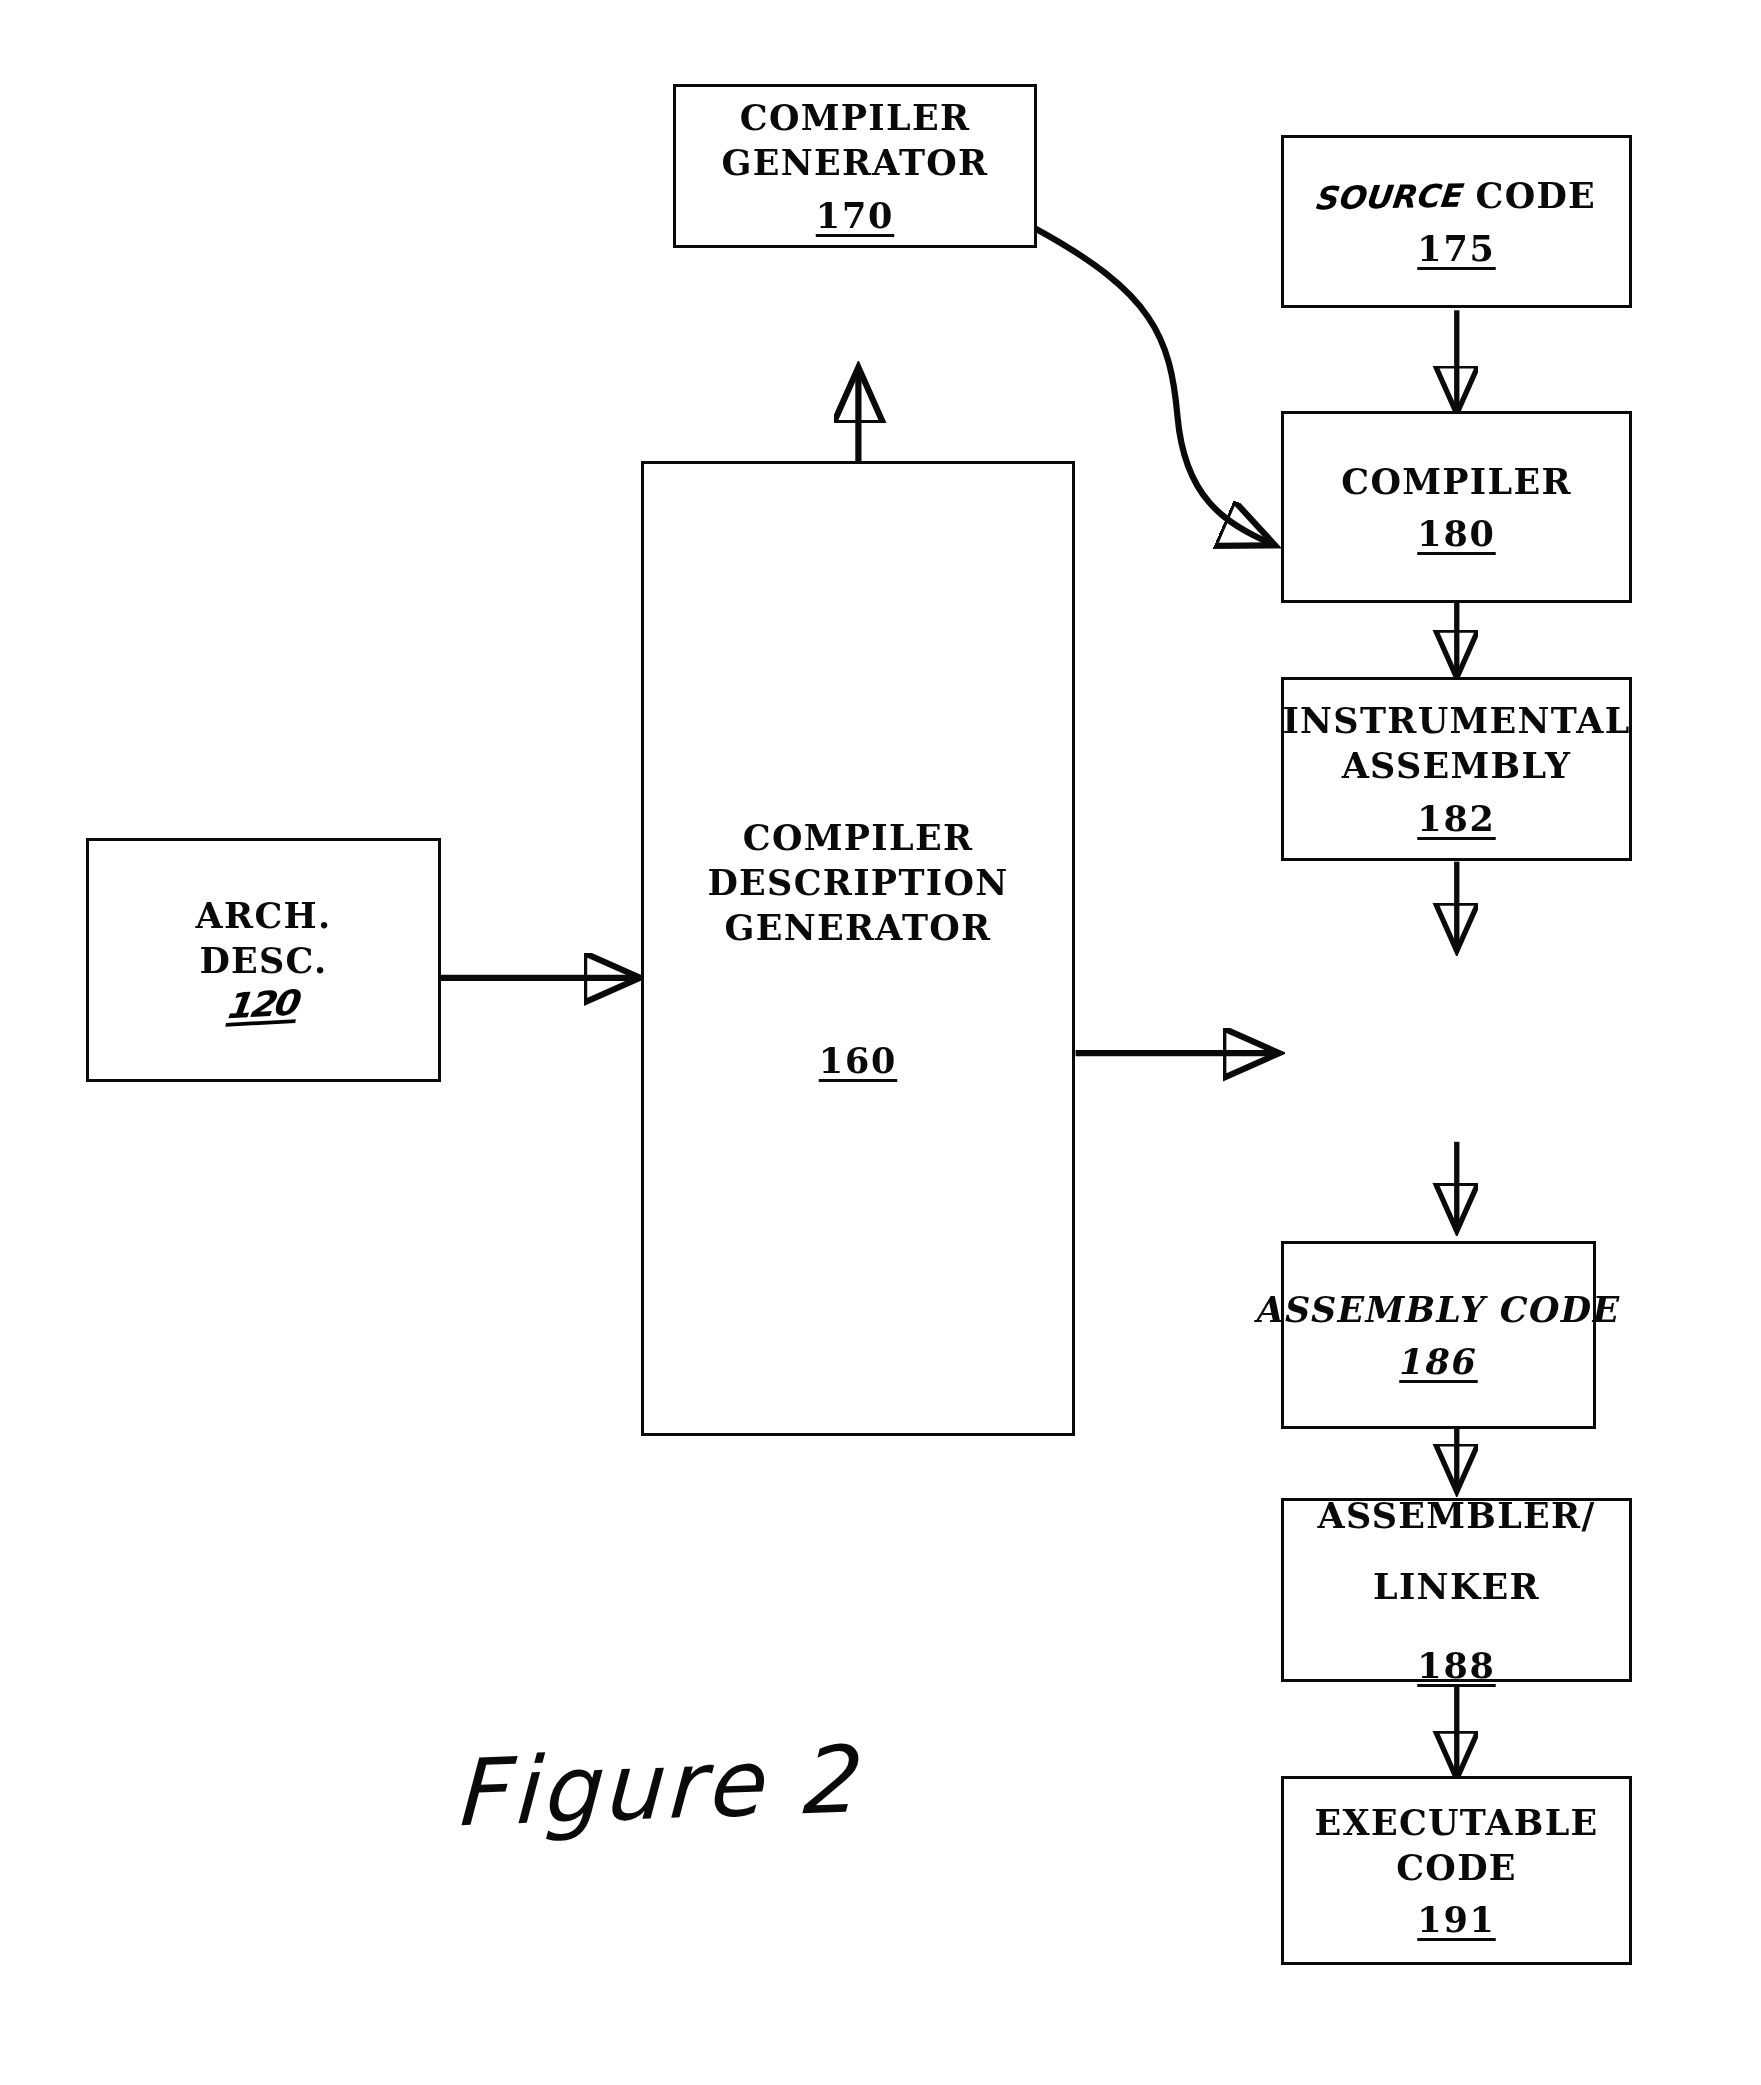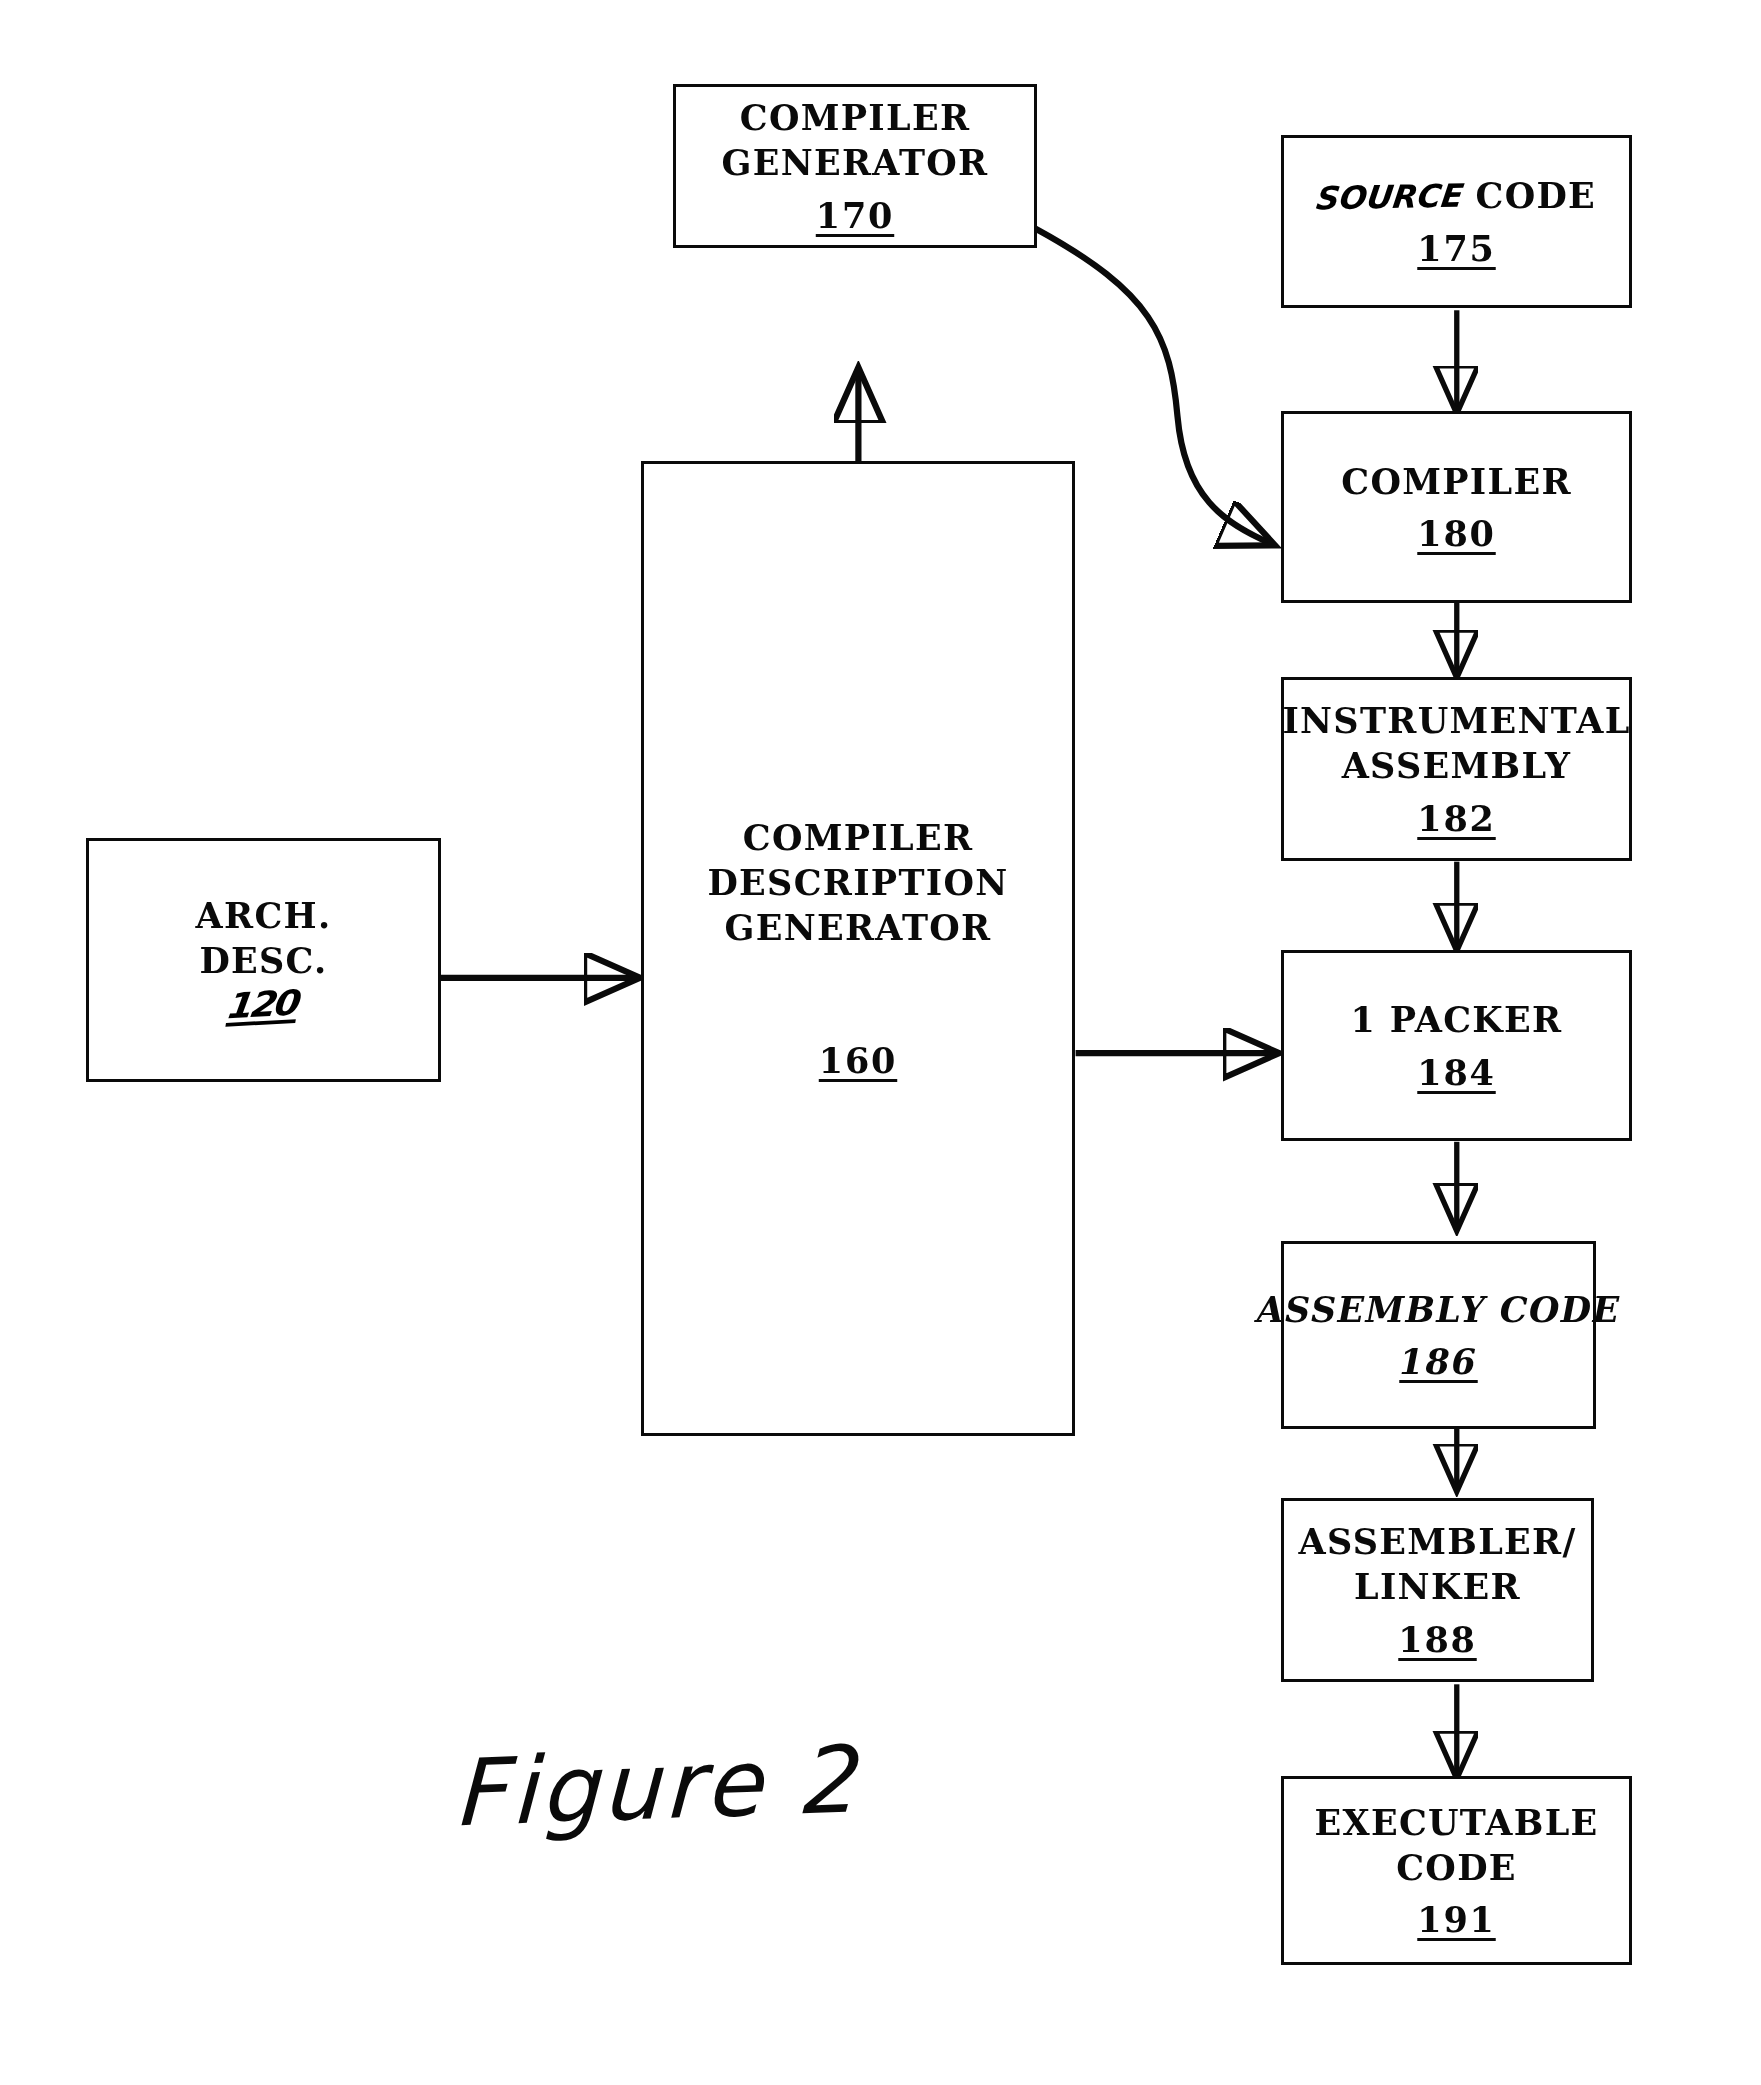--- a/index.html
+++ b/index.html
@@ -158,31 +158,27 @@
     <div class="line">COMPILER</div>
     <div class="ref">180</div>
   </div>
 
   <div class="node" style="left:1281px; top:677px; width:351px; height:184px;text-align:center;">
     <div class="line">INSTRUMENTAL</div>
     <div class="line">ASSEMBLY</div>
     <div class="ref">182</div>
   </div>
 
-  <div class="node" style="left:1281px; top:950px; width:351px; height:191px;">
-    <div class="line">1 PACKER</div>
-    <div class="ref">184</div>
-  </div>
 
   <div class="node" style="left:1281px; top:1241px; width:315px; height:188px;font-style:italic;">
     <div class="line">ASSEMBLY CODE</div>
     <div class="ref">186</div>
   </div>
 
-  <div class="node" style="left:1281px; top:1498px; width:313px; height:184px;">
+  <div class="node" style="left:1281px; top:1498px; width:351px; height:184px;gap:26px;">
     <div class="line">ASSEMBLER/</div>
     <div class="line">LINKER</div>
     <div class="ref">188</div>
   </div>
 
   <div class="node" style="left:1281px; top:1776px; width:351px; height:189px;">
     <div class="line">EXECUTABLE</div>
     <div class="line">CODE</div>
     <div class="ref">191</div>
   </div>

